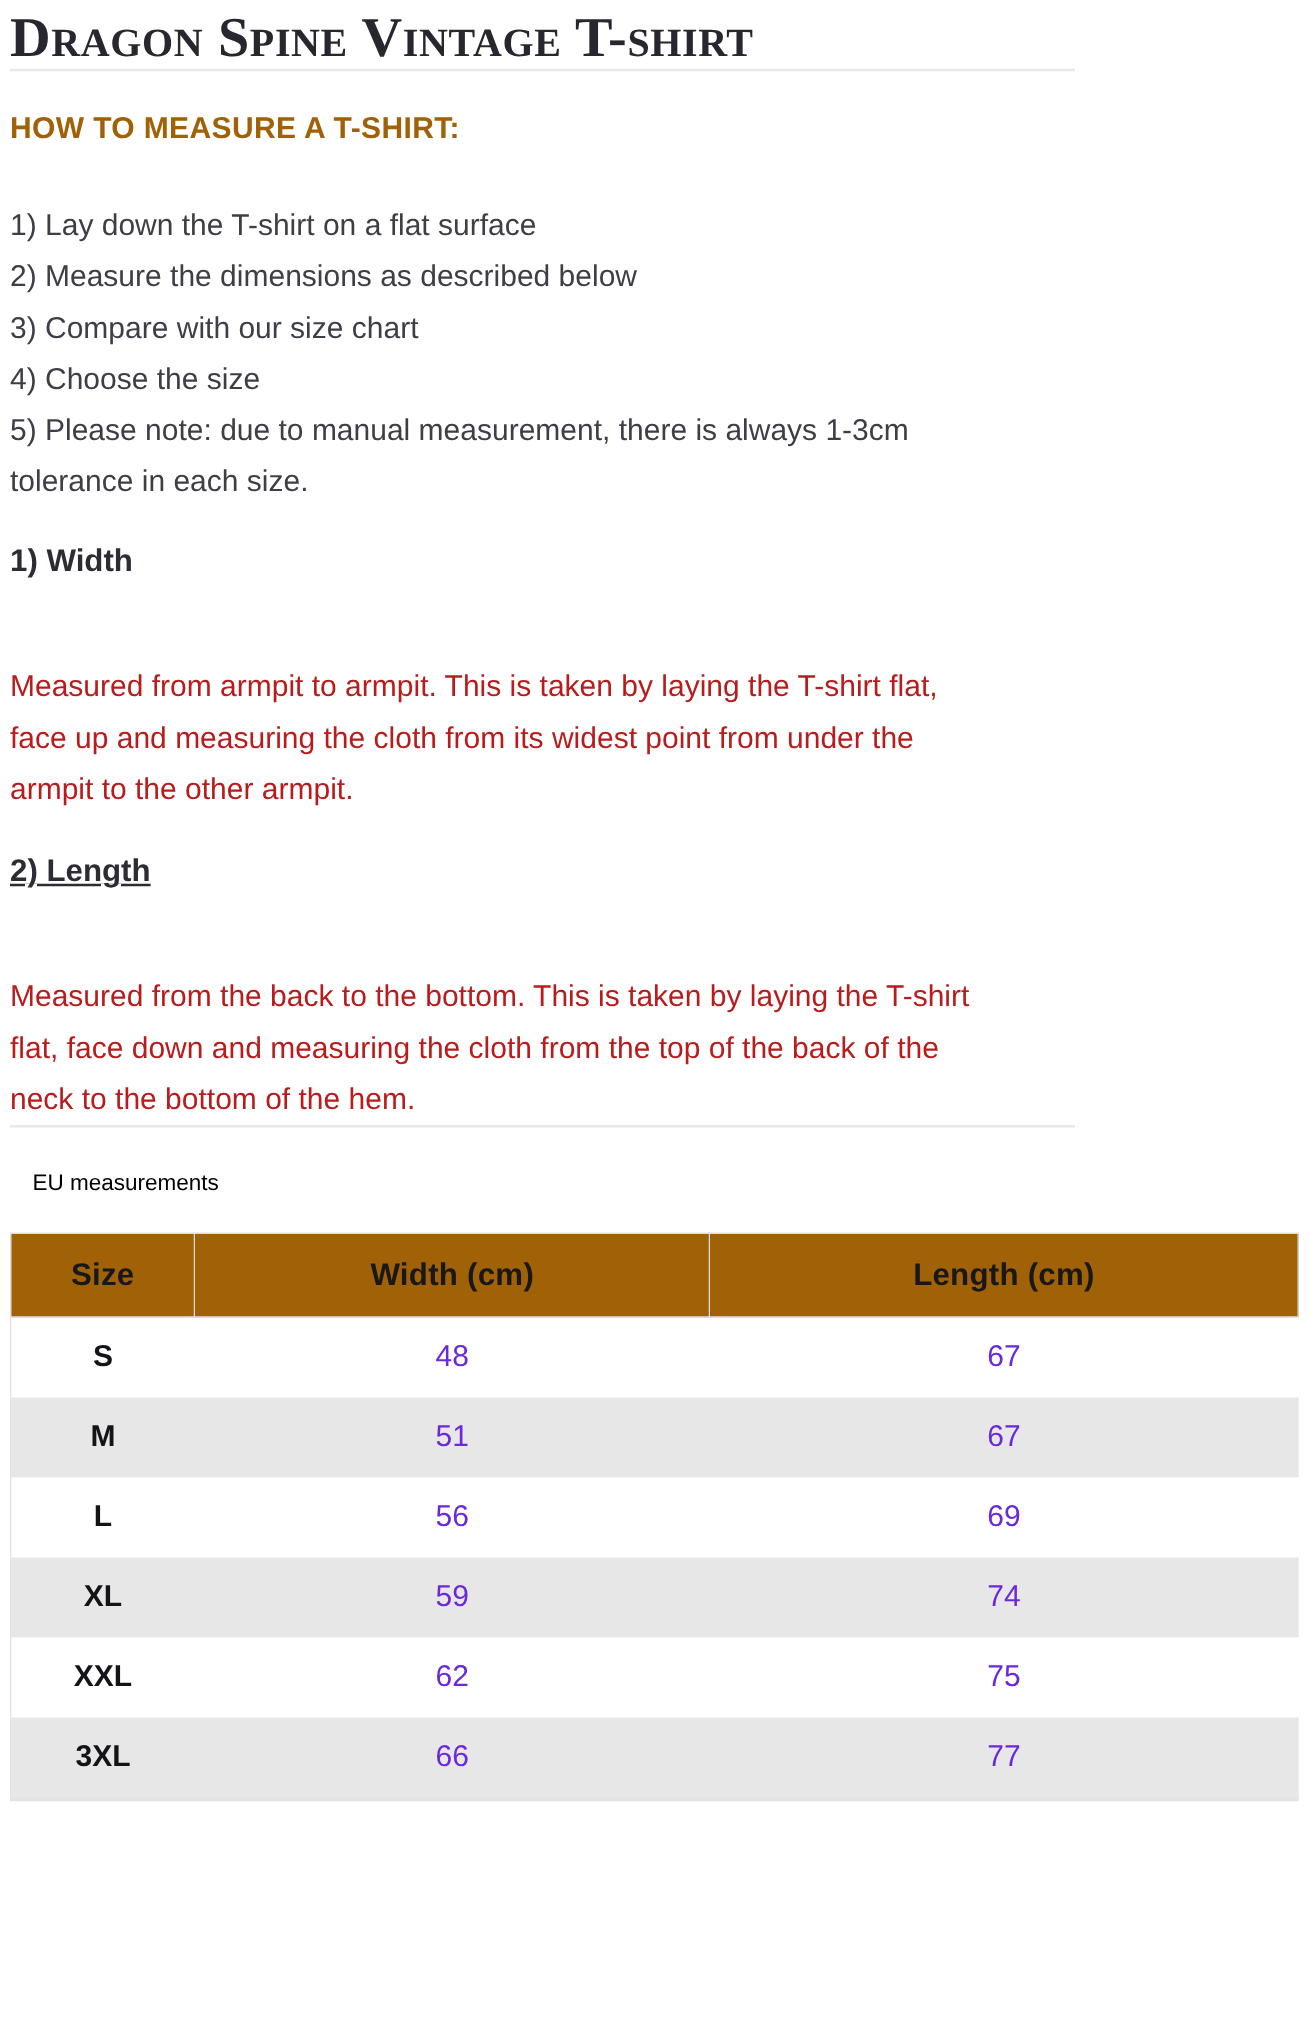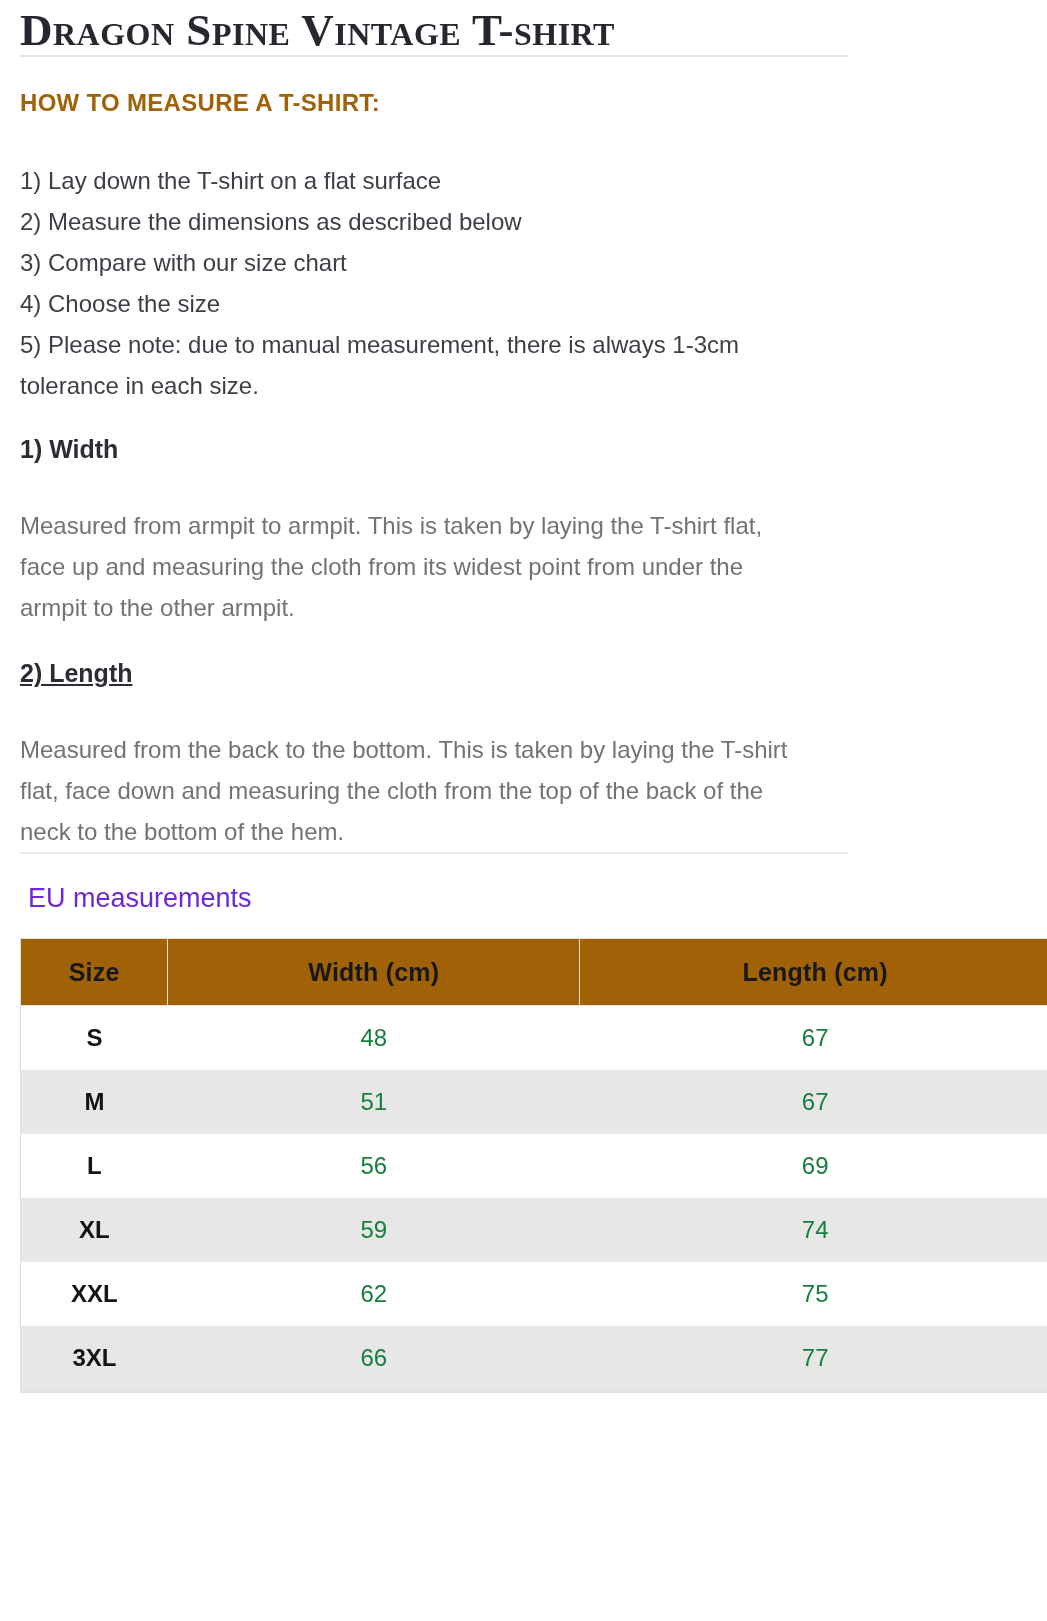--- a/index.html
+++ b/index.html
@@ -8,21 +8,21 @@
     background: #ffffff;
   }
   body {
     width: 1047px;
     min-height: 1621px;
     font-family: "Liberation Sans", "DejaVu Sans", sans-serif;
     color: #3e3e47;
     -webkit-font-smoothing: antialiased;
   }
   .container {
-    padding: 0 20px;
+    padding: 0 8px;
     box-sizing: border-box;
     width: 868px;
   }
   
   .product-title {
     margin: 0;
     padding-top: 5px;
     font-family: "Liberation Serif", "DejaVu Serif", serif;
     font-variant: small-caps;
     font-weight: 700;
@@ -55,31 +55,31 @@
   }
   .sub-heading {
     margin: 28px 0 0 0;
     font-size: 25px;
     line-height: 31px;
     font-weight: 700;
     color: #2c2c35;
   }
   .sub-heading.length { margin-top: 30px; text-decoration: underline; }
   .para {
-    margin-top: 40px;
+    margin-top: 64px;
     font-size: 24px;
     line-height: 41px;
-    color: #737373;
+    color: #b91c1c;
   }
   .eu-heading {
-    margin: 28px 0 0 8px;
-    font-size: 27px;
+    margin: 28px 0 0 18px;
+    font-size: 18px;
     line-height: 33px;
     font-weight: 400;
-    color: #6d28d9;
+    color: #000000;
   }
 
   
   table.size-table {
     margin-top: 23px;
     width: 1031px;
     border-collapse: collapse;
     table-layout: fixed;
     font-family: "Liberation Sans", "DejaVu Sans", sans-serif;
   }
@@ -94,21 +94,21 @@
     font-weight: 700;
     color: #18181b;
     text-align: center;
     letter-spacing: 0.2px;
   }
   table.size-table td {
     height: 62px;
     text-align: center;
     vertical-align: middle;
     font-size: 24px;
-    color: #15803d;
+    color: #6d28d9;
     border: none;
   }
   table.size-table td:first-child {
     font-weight: 700;
     color: #141418;
     border-left: 1px solid #e0e0e0;
   }
   table.size-table tbody tr { background: #ffffff; }
   table.size-table tbody tr.alt { background: #e7e7e7; }
   table.size-table tbody tr:last-child td { border-bottom: 3px solid #e3e3e3; }

